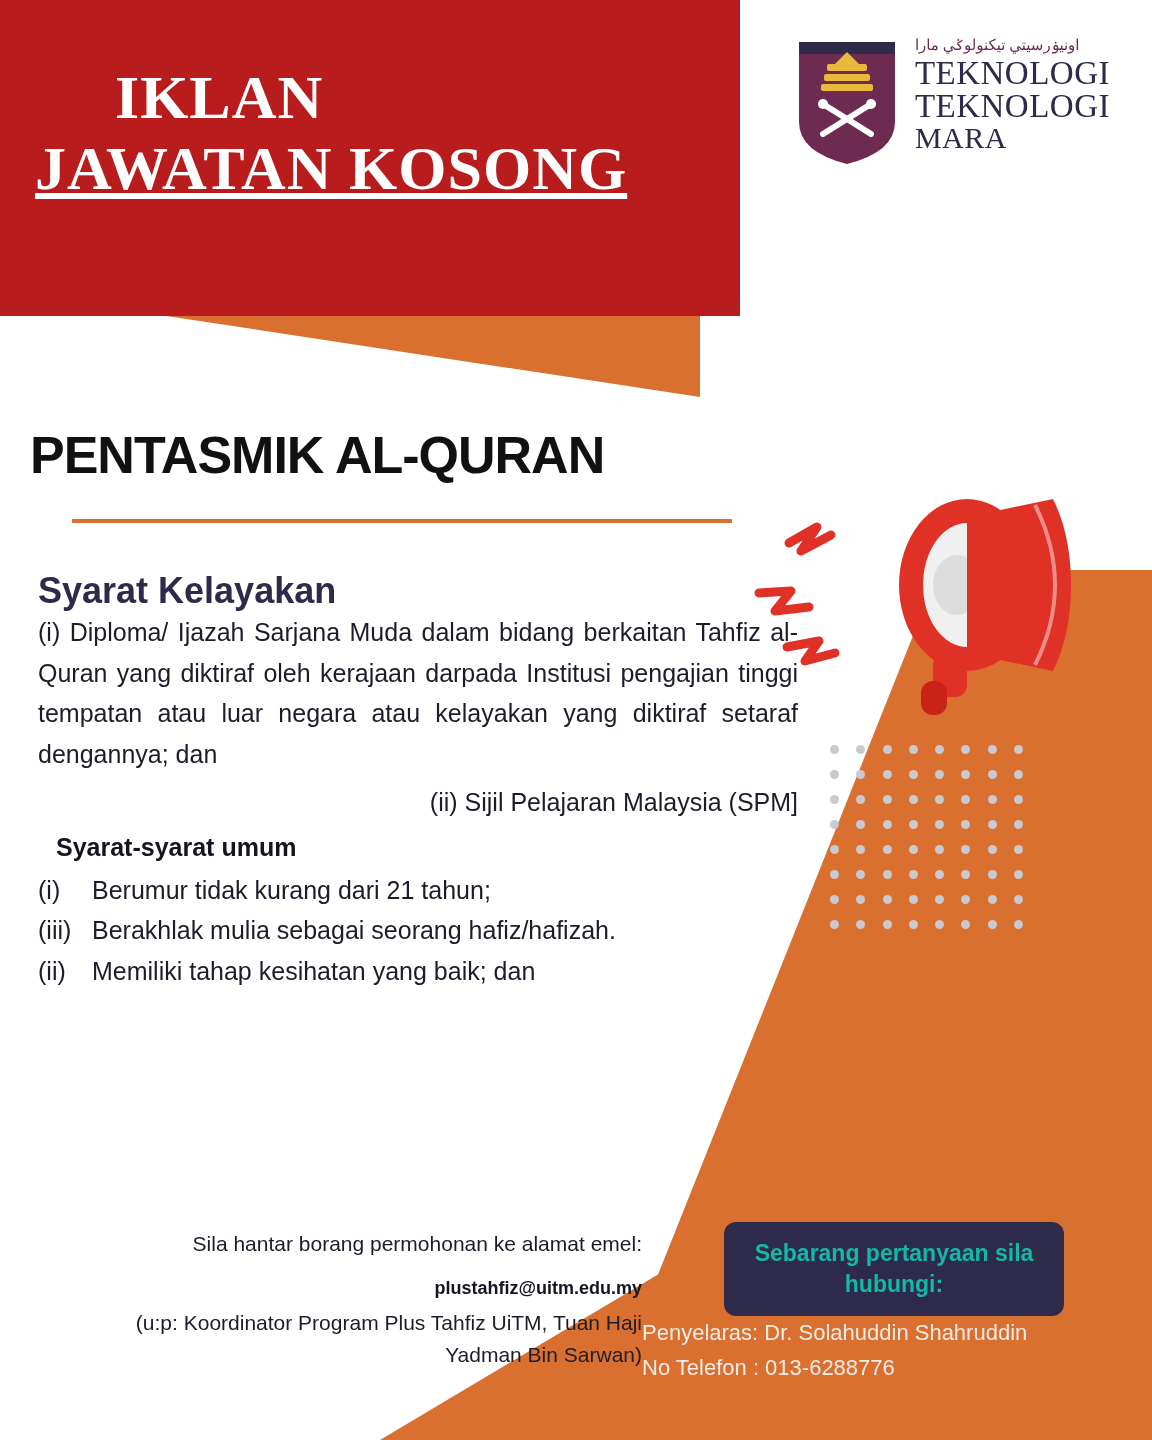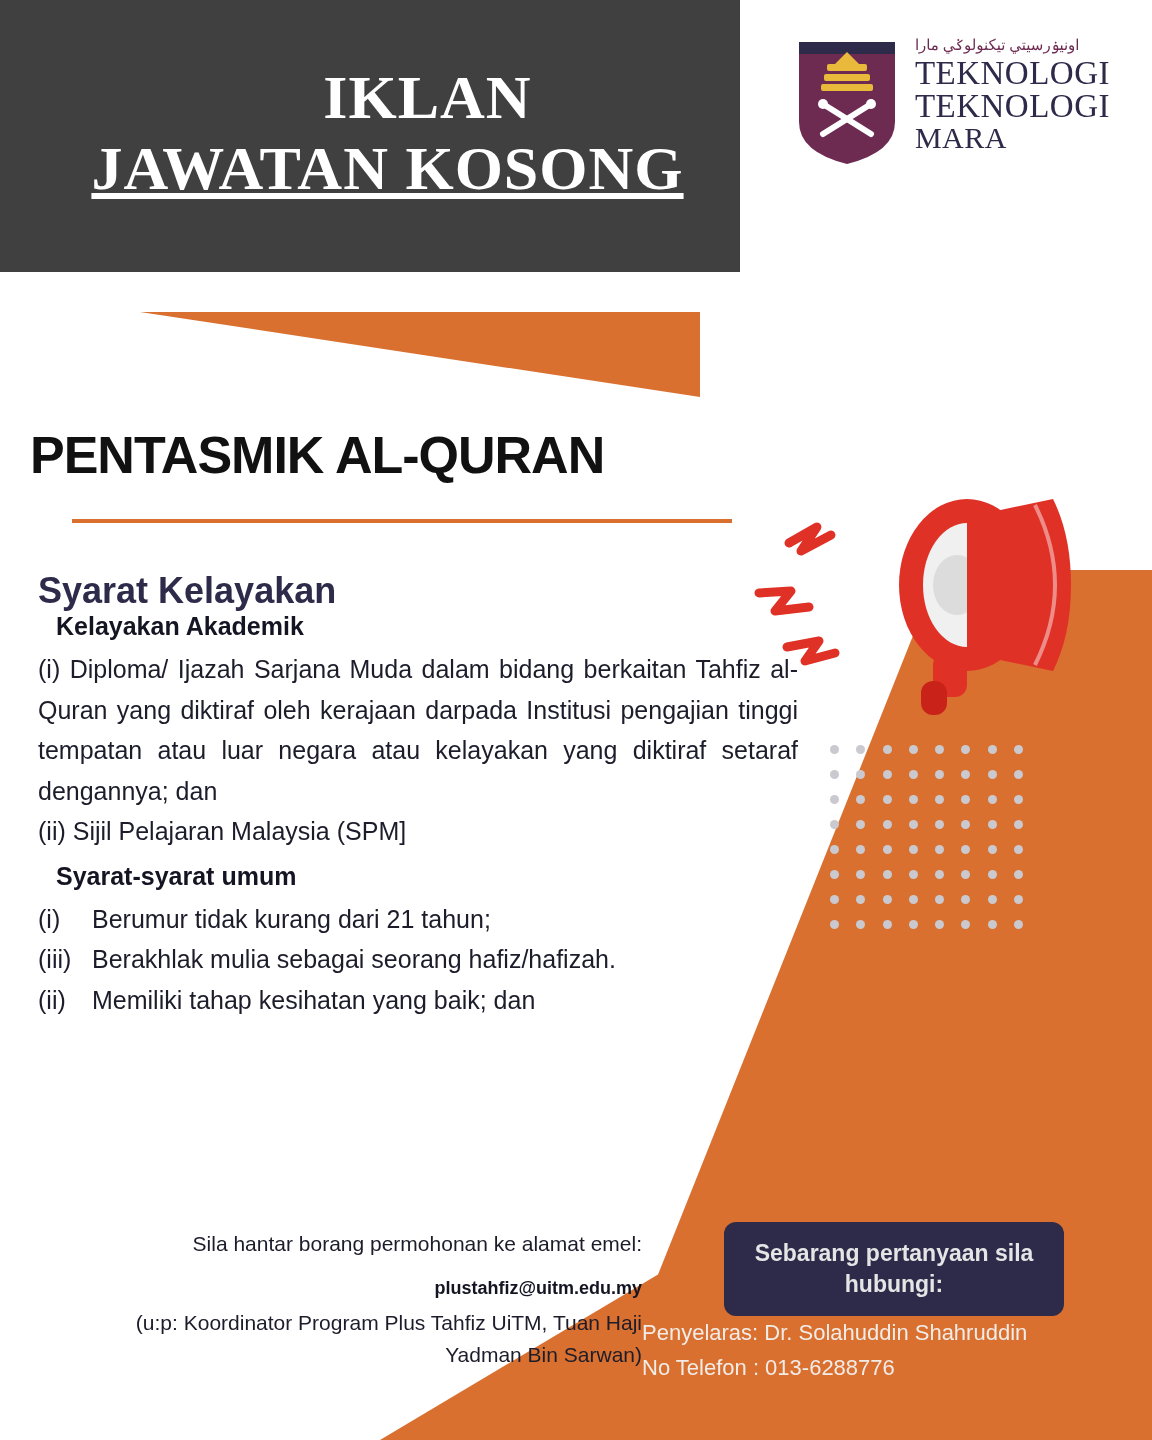--- a/index.html
+++ b/index.html
@@ -32,24 +32,23 @@
     background: #d9702f;
     clip-path: polygon(100% 0%, 100% 100%, 0% 100%);
     z-index: 0;
   }
 
   
   .header-block {
     position: absolute;
     left: 0; top: 0;
     width: 740px;
-    height: 272px;
-    background: #404040;
+    height: 316px;
+    background: #b91c1c;
     z-index: 2;
-    text-align: center;
   }
   .header-title {
     color: #ffffff;
     font-family: "Liberation Serif", serif;
     font-weight: bold;
     letter-spacing: 1px;
     padding-left: 35px;
   }
   .header-line1 {
     font-size: 62px;
@@ -146,21 +145,21 @@
     color: #141423;
     margin-left: 18px;
     margin-bottom: 8px;
   }
   .para {
     font-size: 25px;
     line-height: 1.62;
     text-align: justify;
     color: #1c1c2b;
   }
-  .para.nojustify { text-align: left; }
+  .para.nojustify { text-align: right; margin-top: 8px; }
   .list-line {
     font-size: 25px;
     line-height: 1.62;
     display: flex;
     gap: 10px;
   }
   .list-marker { min-width: 44px; }
   .gap-s { height: 10px; }
 
   
@@ -214,21 +213,21 @@
 
   
   .contact-badge {
     position: absolute;
     right: 88px;
     top: 1222px;
     width: 340px;
     padding: 16px 10px;
     background: #2d2a4a;
     border-radius: 12px;
-    color: #e5e5e5;
+    color: #14b8a6;
     text-align: center;
     font-size: 23px;
     font-weight: bold;
     line-height: 1.35;
     z-index: 4;
   }
   .contact-lines {
     position: absolute;
     right: 40px;
     top: 1315px;
@@ -361,21 +360,20 @@
     <i></i>
     <i></i>
     <i></i>
     <i></i>
     <i></i>
     <i></i>
 </div>
 
 <div class="content">
   <div class="section-head">Syarat Kelayakan</div>
-  <div class="sub-head">Kelayakan Akademik</div>
   <div class="para">(i) Diploma/ Ijazah Sarjana Muda dalam bidang berkaitan Tahfiz al- Quran yang diktiraf oleh kerajaan darpada Institusi pengajian tinggi tempatan atau luar negara atau kelayakan yang diktiraf setaraf dengannya; dan</div>
   <div class="para nojustify">(ii) Sijil Pelajaran Malaysia (SPM]</div>
   <div class="gap-s"></div>
   <div class="sub-head">Syarat-syarat umum</div>
   <div class="list-line">
     <span class="list-marker">(i)</span>
     <span>Berumur tidak kurang dari 21 tahun;</span>
   </div>
   <div class="list-line">
     <span class="list-marker">(iii)</span>

